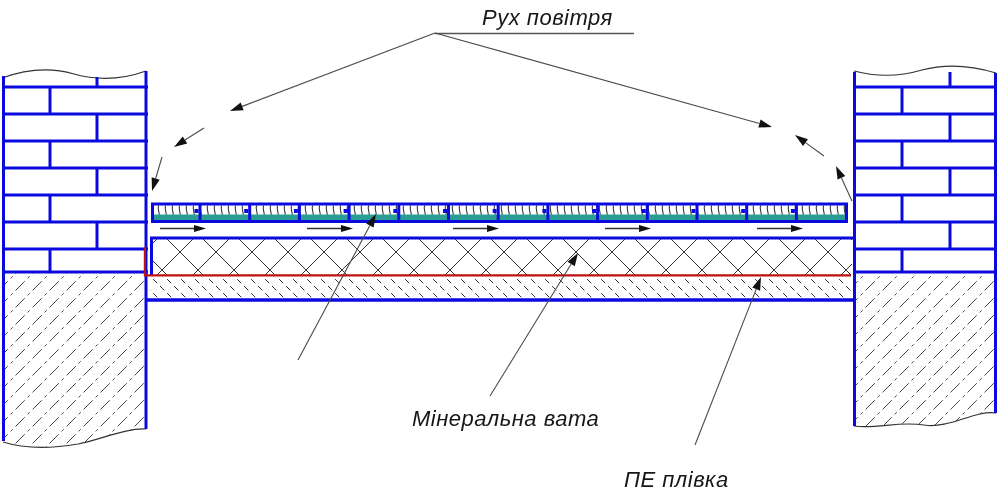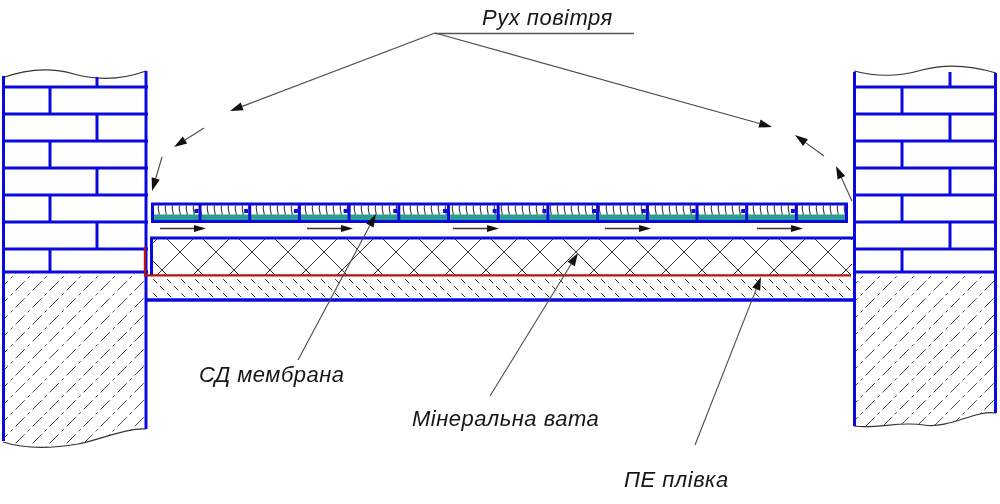--- a/index.html
+++ b/index.html
@@ -158,16 +158,15 @@
         <line x1="298" y1="360" x2="369.874201973632" y2="225.46623733140675" stroke="#4a4a4a" stroke-width="1.1"></line>
         <polygon points="376,214 373.57867864993267,227.44534130915642 366.16972529733135,223.48713335365707" fill="#111111" stroke="none"></polygon>
         <line x1="490" y1="396" x2="571.1867334663636" y2="264.07155811715904" stroke="#4a4a4a" stroke-width="1.1"></line>
         <polygon points="578,253 574.7636983965227,266.27276730494924 567.6097685362046,261.87034892936884" fill="#111111" stroke="none"></polygon>
         <line x1="695" y1="445" x2="756.2465191585011" y2="289.0997694147245" stroke="#4a4a4a" stroke-width="1.1"></line>
         <polygon points="761,277 760.1556754309505,290.6355093789011 752.3373628860517,287.56402945054793" fill="#111111" stroke="none"></polygon>
       </g>
   </svg>
 
   <div class="lbl" id="lbl-air">Рух повітря</div>
-  <div class="lbl" id="lbl-sd">СД мембрана</div>
   <div class="lbl" id="lbl-pe">ПЕ плівка</div>
   <div class="lbl" id="lbl-mw">Мінеральна вата</div>
 </div>
 
 </body></html>

